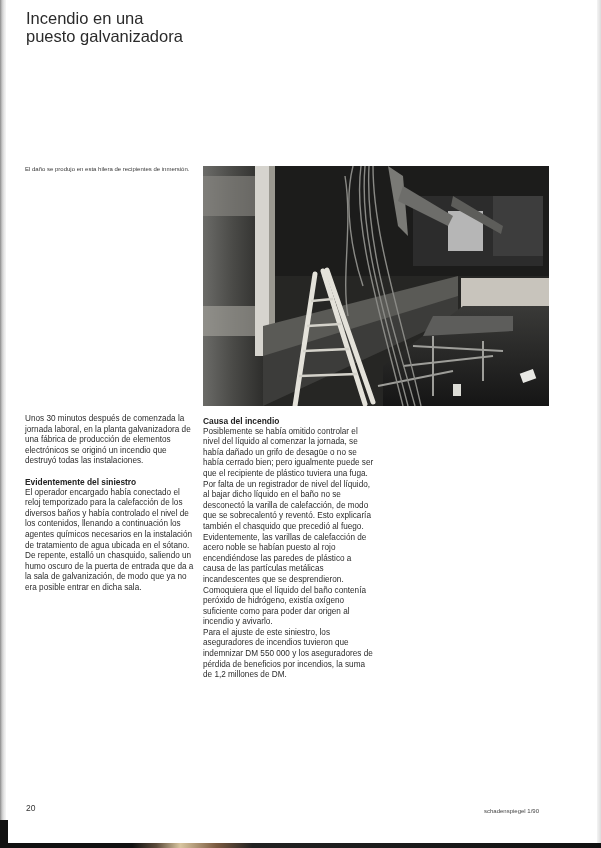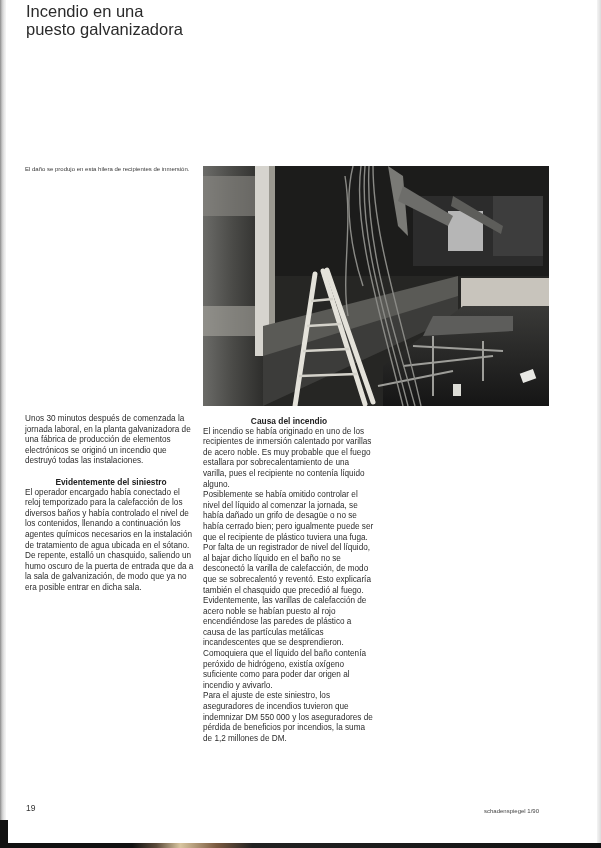--- a/index.html
+++ b/index.html
@@ -49,21 +49,21 @@
       position: absolute;
       left: 0;
       top: 843px;
       width: 601px;
       height: 5px;
       background: linear-gradient(to right, #111 0%, #111 22%, #5a4a3a 26%, #d9c6a0 30%, #7a5a40 36%, #222 42%, #111 100%);
     }
     .title {
       position: absolute;
       left: 26px;
-      top: 2px;
+      top: 9px;
       font-size: 16.5px;
       line-height: 18px;
       font-weight: normal;
       color: #2b2b2b;
       margin: 0;
     }
     .caption {
       position: absolute;
       left: 25px;
       top: 165px;
@@ -88,21 +88,20 @@
       line-height: 10.6px;
       color: #2c2c2c;
     }
     .col p { margin: 0; }
     .col h3 {
       margin: 0;
       font-size: 8.4px;
       line-height: 10.6px;
       font-weight: bold;
       color: #222;
-      text-align: center;
     }
     .col-left { left: 25px; top: 414px; width: 172px; }
     .col-right { left: 203px; top: 416px; width: 172px; }
     .gap { height: 10px; }
     .page-number {
       position: absolute;
       left: 26px;
       top: 803px;
       font-size: 8.5px;
       color: #333;
@@ -204,23 +203,22 @@
 
   <div class="col col-left">
     <p>Unos 30 minutos después de comenzada la jornada laboral, en la planta galvanizadora de una fábrica de producción de elementos electrónicos se originó un incendio que destruyó todas las instalaciones.</p>
     <div class="gap"></div>
     <h3>Evidentemente del siniestro</h3>
     <p>El operador encargado había conectado el reloj temporizado para la calefacción de los diversos baños y había controlado el nivel de los contenidos, llenando a continuación los agentes químicos necesarios en la instalación de tratamiento de agua ubicada en el sótano. De repente, estalló un chasquido, saliendo un humo oscuro de la puerta de entrada que da a la sala de galvanización, de modo que ya no era posible entrar en dicha sala.</p>
   </div>
 
   <div class="col col-right">
     <h3>Causa del incendio</h3>
-    <p>El incendio se había originado en uno de los recipientes de inmersión calentado por varillas de acero noble. Es muy probable que el fuego estallara por sobrecalentamiento de una varilla, pues el recipiente no contenía líquido alguno.</p>
     <p>Posiblemente se había omitido controlar el nivel del líquido al comenzar la jornada, se había dañado un grifo de desagüe o no se había cerrado bien; pero igualmente puede ser que el recipiente de plástico tuviera una fuga. Por falta de un registrador de nivel del líquido, al bajar dicho líquido en el baño no se desconectó la varilla de calefacción, de modo que se sobrecalentó y reventó. Esto explicaría también el chasquido que precedió al fuego.</p>
     <p>Evidentemente, las varillas de calefacción de acero noble se habían puesto al rojo encendiéndose las paredes de plástico a causa de las partículas metálicas incandescentes que se desprendieron. Comoquiera que el líquido del baño contenía peróxido de hidrógeno, existía oxígeno suficiente como para poder dar origen al incendio y avivarlo.</p>
     <p>Para el ajuste de este siniestro, los aseguradores de incendios tuvieron que indemnizar DM 550 000 y los aseguradores de pérdida de beneficios por incendios, la suma de 1,2 millones de DM.</p>
   </div>
 
-  <div class="page-number">19</div>
+  <div class="page-number">20</div>
   <div class="pub-ref">schadenspiegel 1/90</div>
 </div>
 <div class="spine-bottom"></div>
 <div class="bottom-band"></div>
 
 </body></html>

